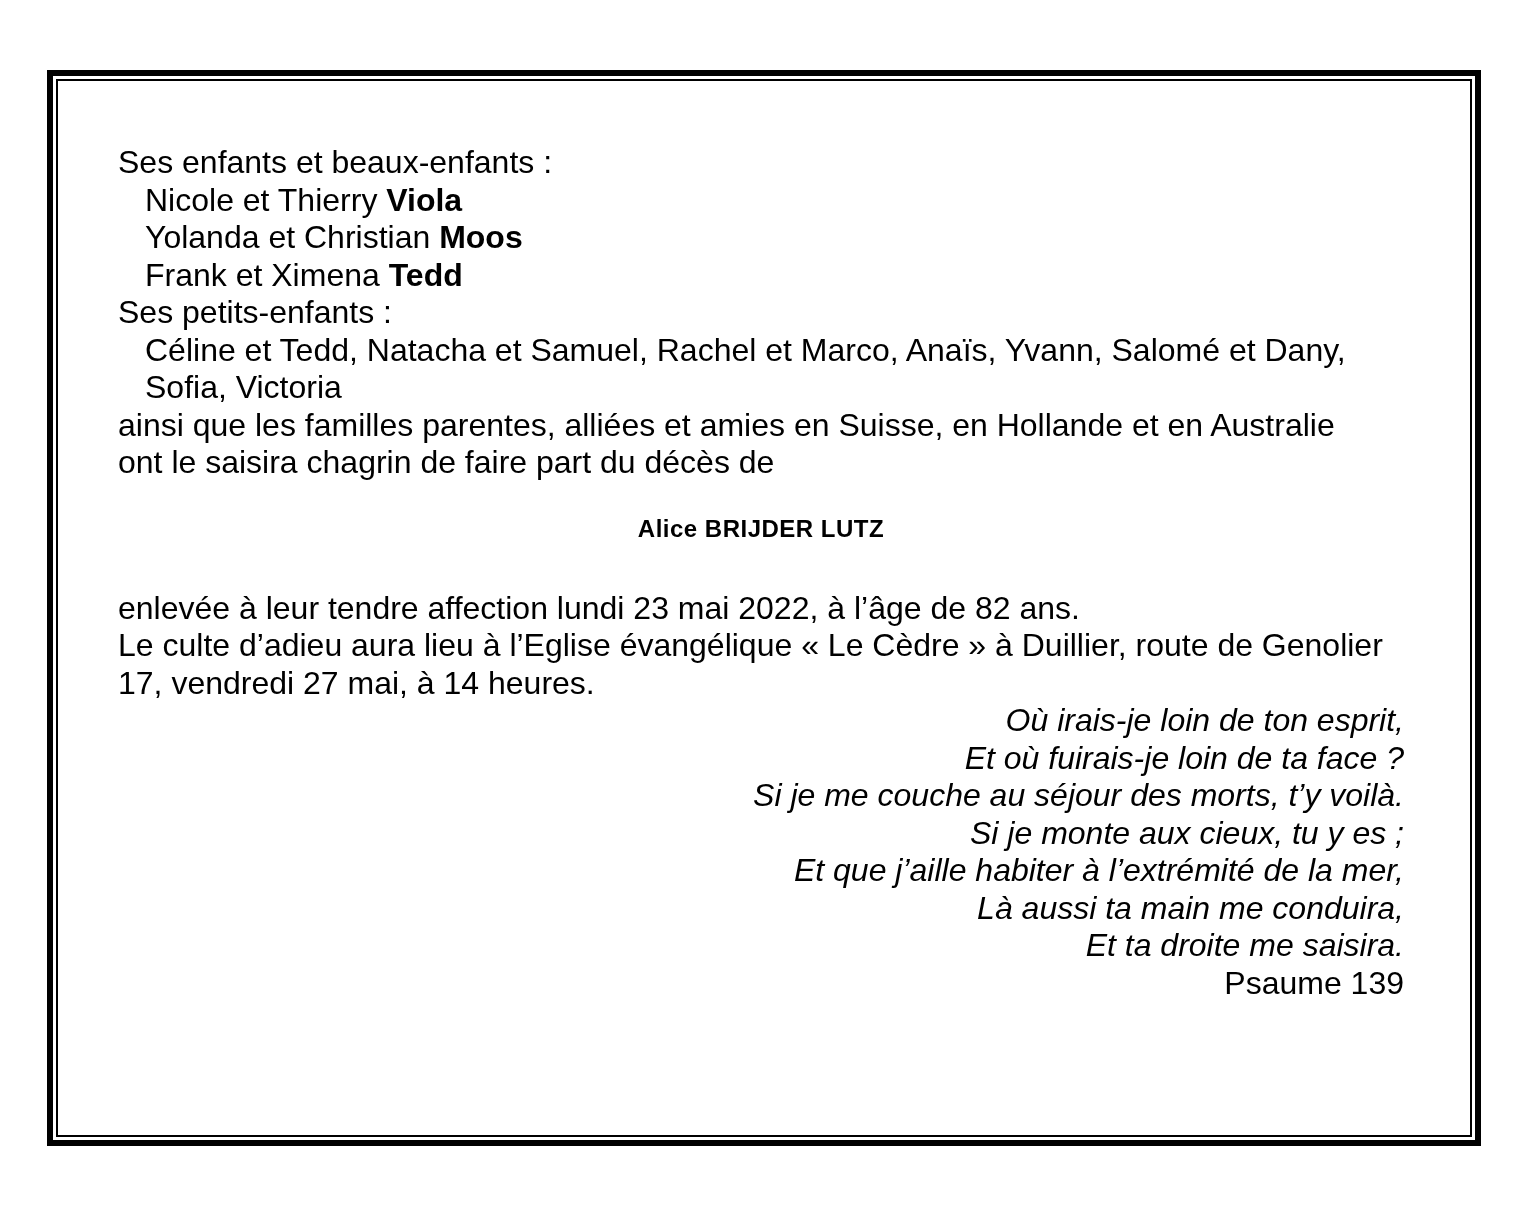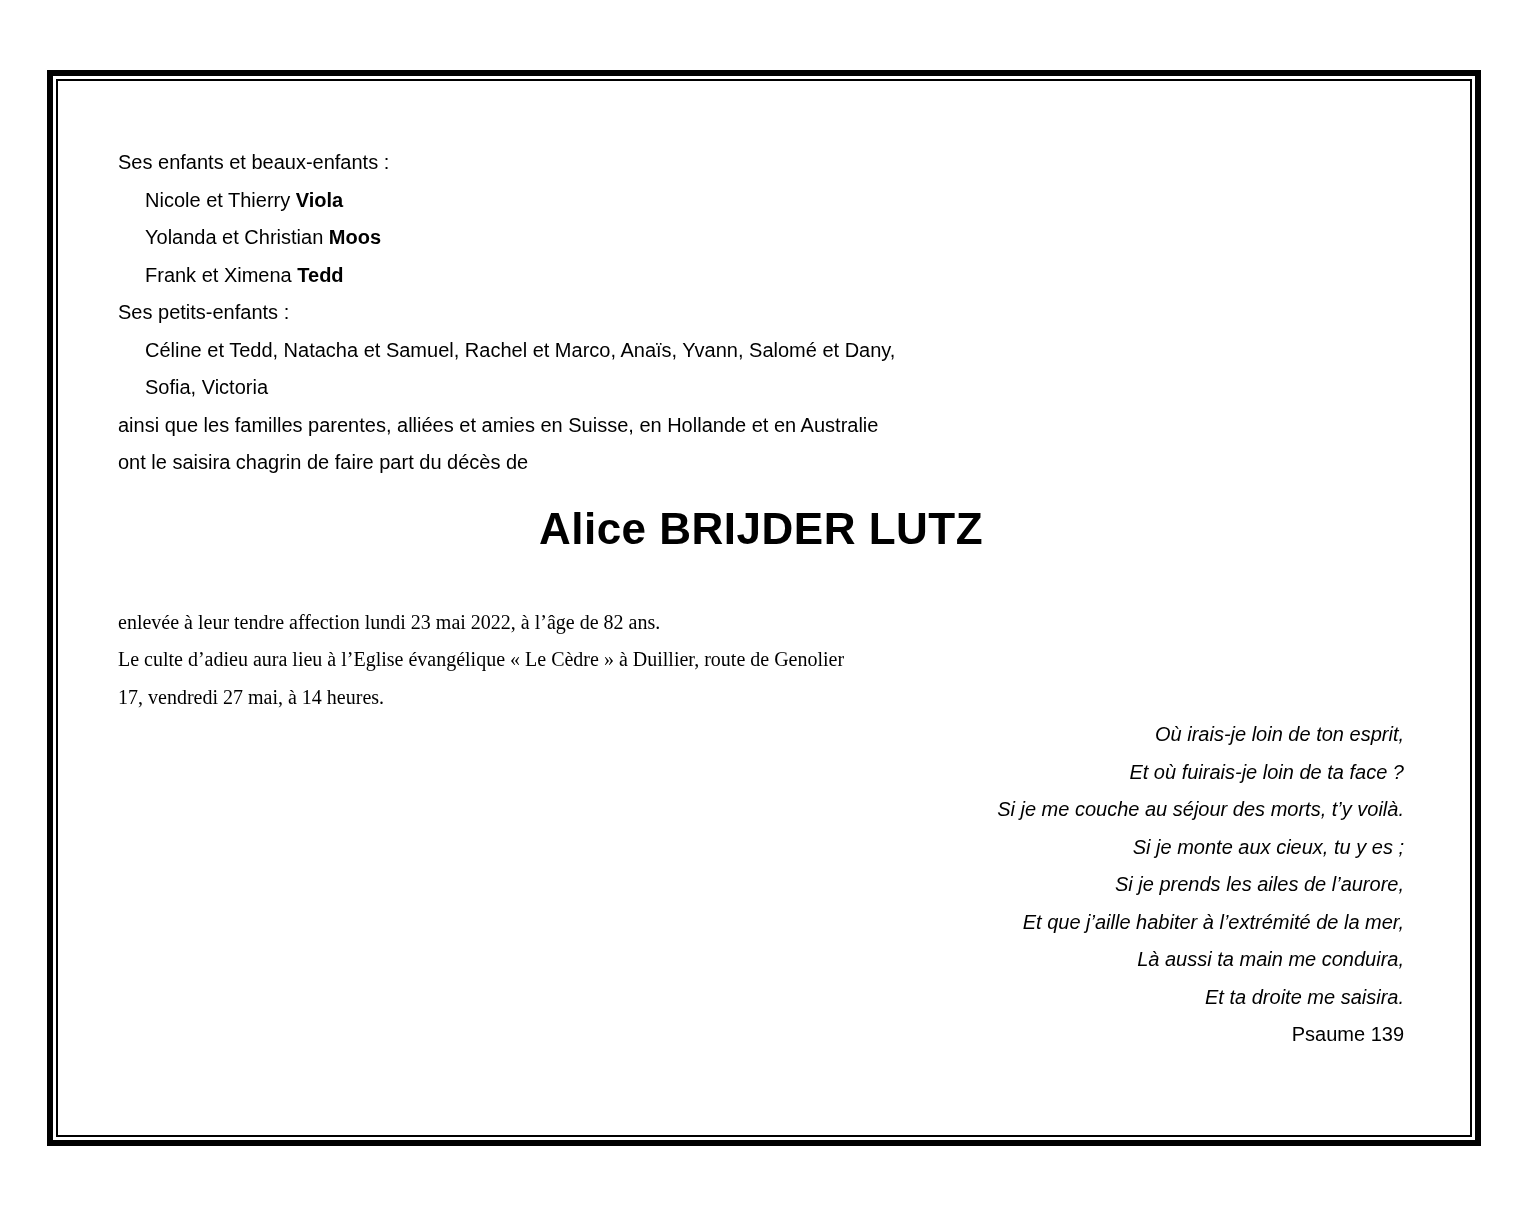--- a/index.html
+++ b/index.html
@@ -25,35 +25,35 @@
   }
   .frame-inner {
     width: 100%;
     height: 100%;
     border: 2px solid #000000;
     box-sizing: border-box;
     padding: 63px 66px 0 60px;
     overflow: hidden;
   }
   .line {
-    font-size: 20px;
+    font-size: 32px;
     line-height: 37.5px;
     white-space: pre-wrap;
   }
   .indent { padding-left: 27px; }
   .b { font-weight: bold; }
   .deceased-title {
     margin-top: 24px;
-    font-size: 44px;
+    font-size: 24px;
     line-height: 46px;
     font-weight: bold;
     text-align: center;
     letter-spacing: 0.5px;
   }
-  .announcement { margin-top: 52px; font-family: Liberation Serif, serif; }
+  .announcement { margin-top: 38px; }
   .psalm {
     text-align: right;
   }
   .psalm .line { font-style: italic; }
   .psalm .line.attribution { font-style: normal; }
 </style>
 </head>
 <body>
 
 <div class="frame">
@@ -77,21 +77,20 @@
       <div class="line">enlevée à leur tendre affection lundi 23 mai 2022, à l’âge de 82 ans.</div>
       <div class="line">Le culte d’adieu aura lieu à l’Eglise évangélique « Le Cèdre » à Duillier, route de Genolier</div>
       <div class="line">17, vendredi 27 mai, à 14 heures.</div>
     </div>
 
     <div class="psalm">
       <div class="line">Où irais-je loin de ton esprit,</div>
       <div class="line">Et où fuirais-je loin de ta face ?</div>
       <div class="line">Si je me couche au séjour des morts, t’y voilà.</div>
       <div class="line">Si je monte aux cieux, tu y es ;</div>
-      <div class="line">Si je prends les ailes de l’aurore,</div>
       <div class="line">Et que j’aille habiter à l’extrémité de la mer,</div>
       <div class="line">Là aussi ta main me conduira,</div>
       <div class="line">Et ta droite me saisira.</div>
       <div class="line attribution">Psaume 139</div>
     </div>
 
   </div>
 </div>
 
 </body></html>

